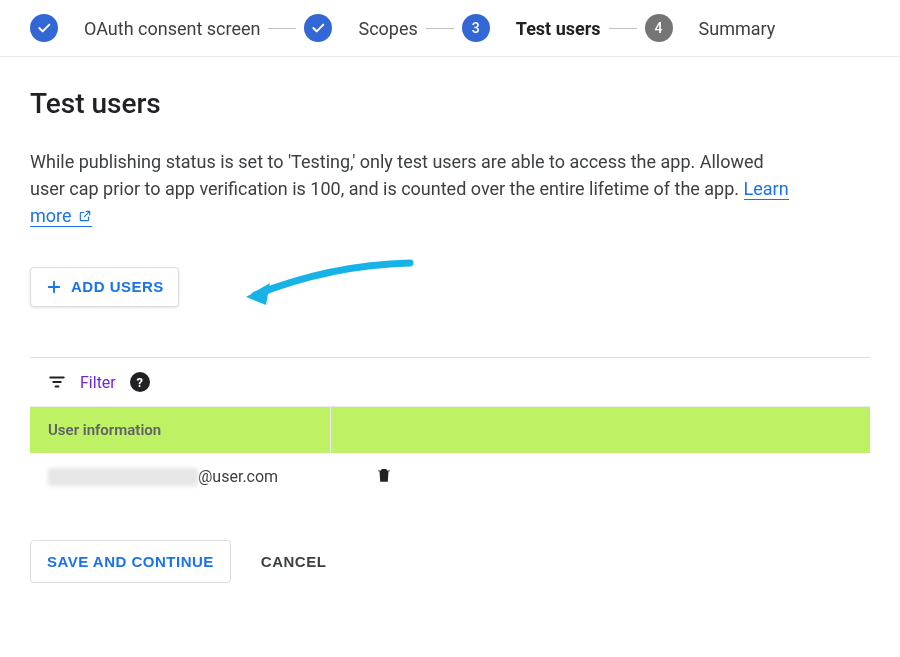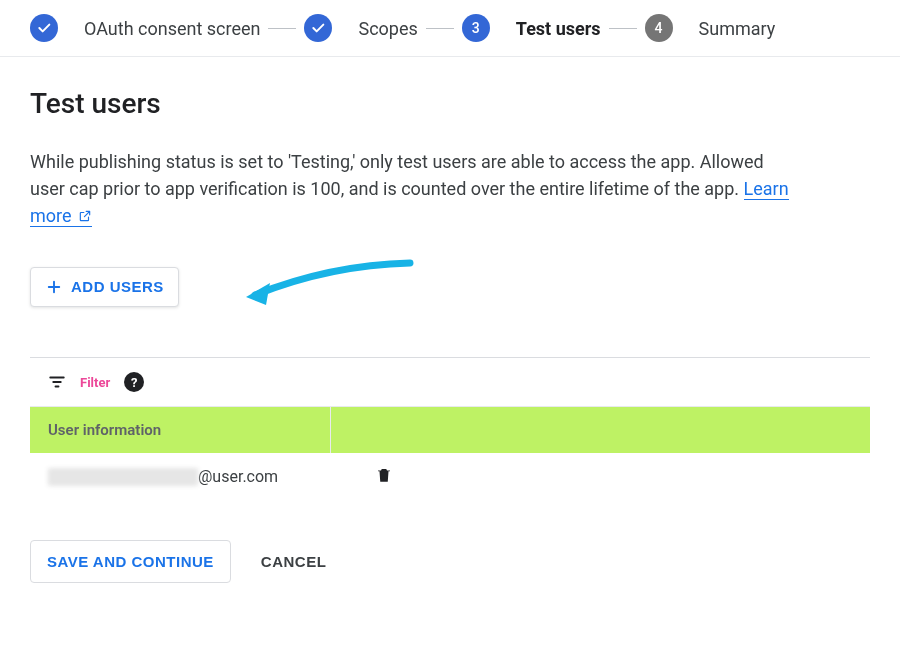--- a/index.html
+++ b/index.html
@@ -55,21 +55,21 @@
       position: absolute; left: 210px; top: -12px; pointer-events: none;
     }
 
     
     .table-wrap { border-top: 1px solid #dadce0; }
     .filter-bar {
       display: flex; align-items: center; padding: 14px 18px;
       border-bottom: 1px solid #e8eaed; gap: 14px;
     }
     .filter-icon { width: 18px; height: 18px; flex-shrink: 0; }
-    .filter-label { font-size: 13px; font-weight: 700; color: #ec4899; }
+    .filter-label { font-size: 16px; font-weight: 400; color: #6d28d9; }
     .filter-input {
       flex: 1; border: none; outline: none; font-size: 16px;
       color: #5f6368; background: transparent; padding: 2px 0;
     }
     .filter-input::placeholder { color: #80868b; }
     .help-circle {
       width: 20px; height: 20px; border-radius: 50%; background: #202124;
       color: #fff; display: flex; align-items: center; justify-content: center;
       font-size: 13px; font-weight: 700; cursor: pointer;
     }

